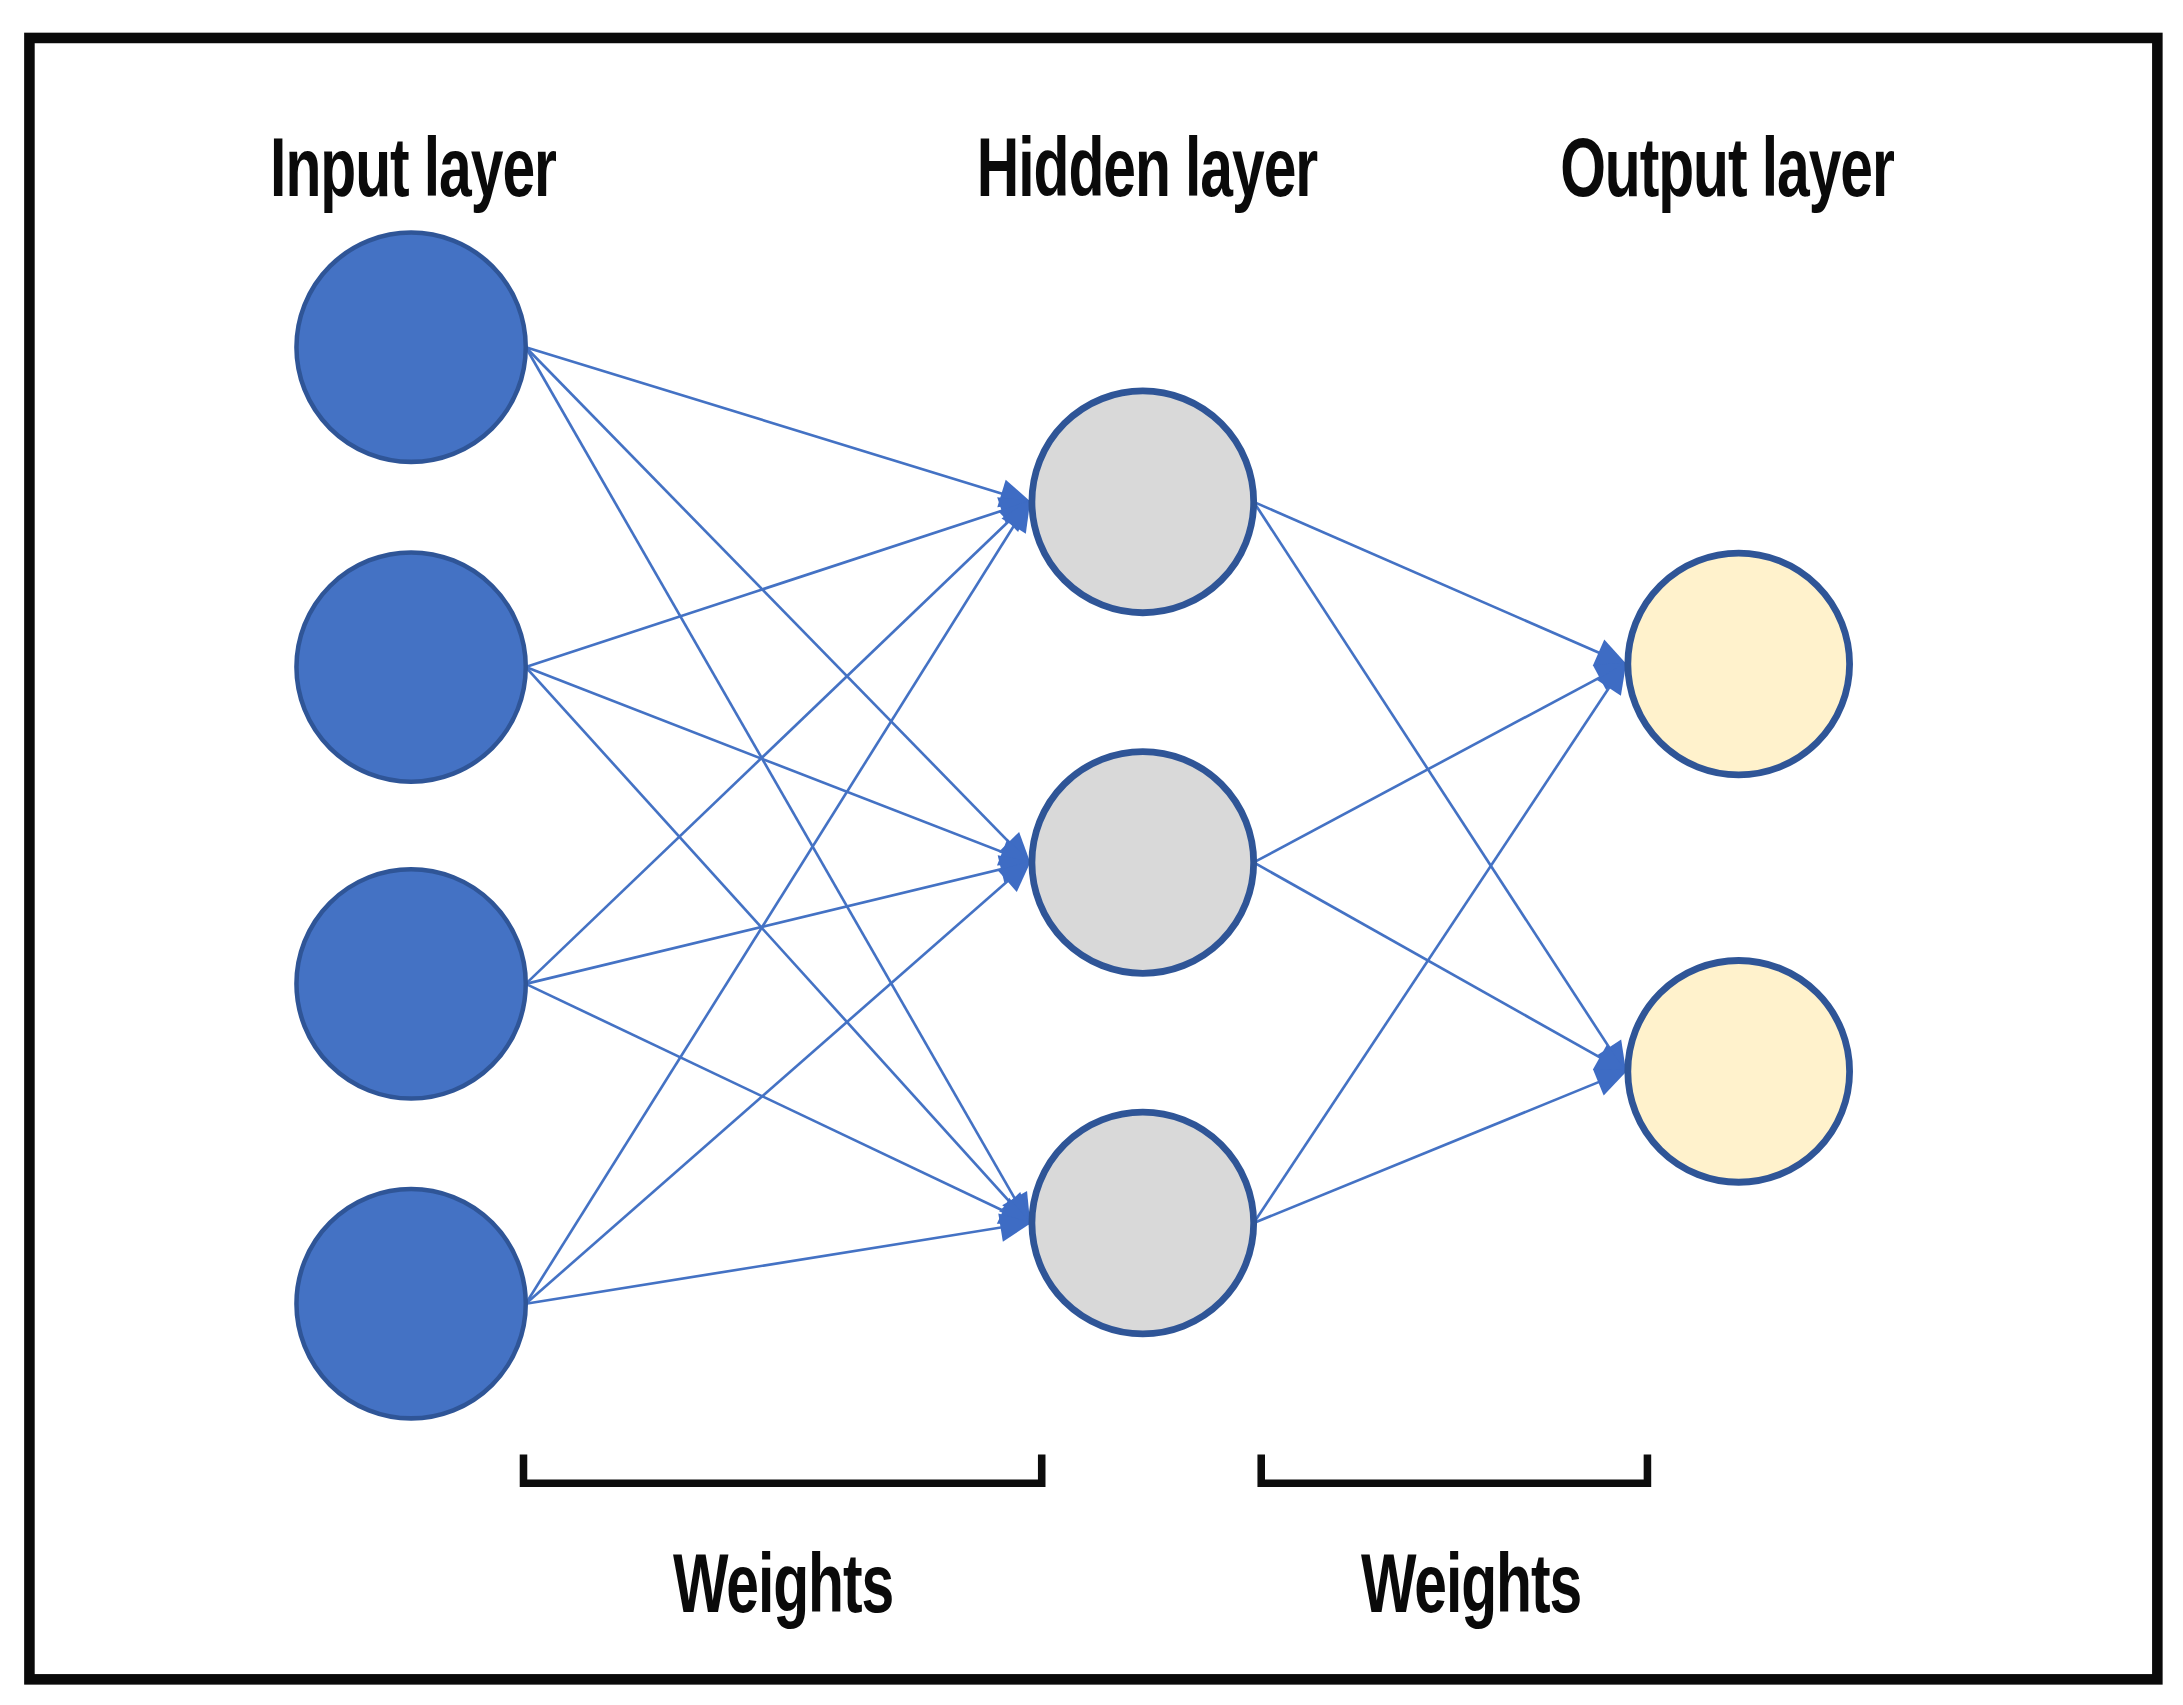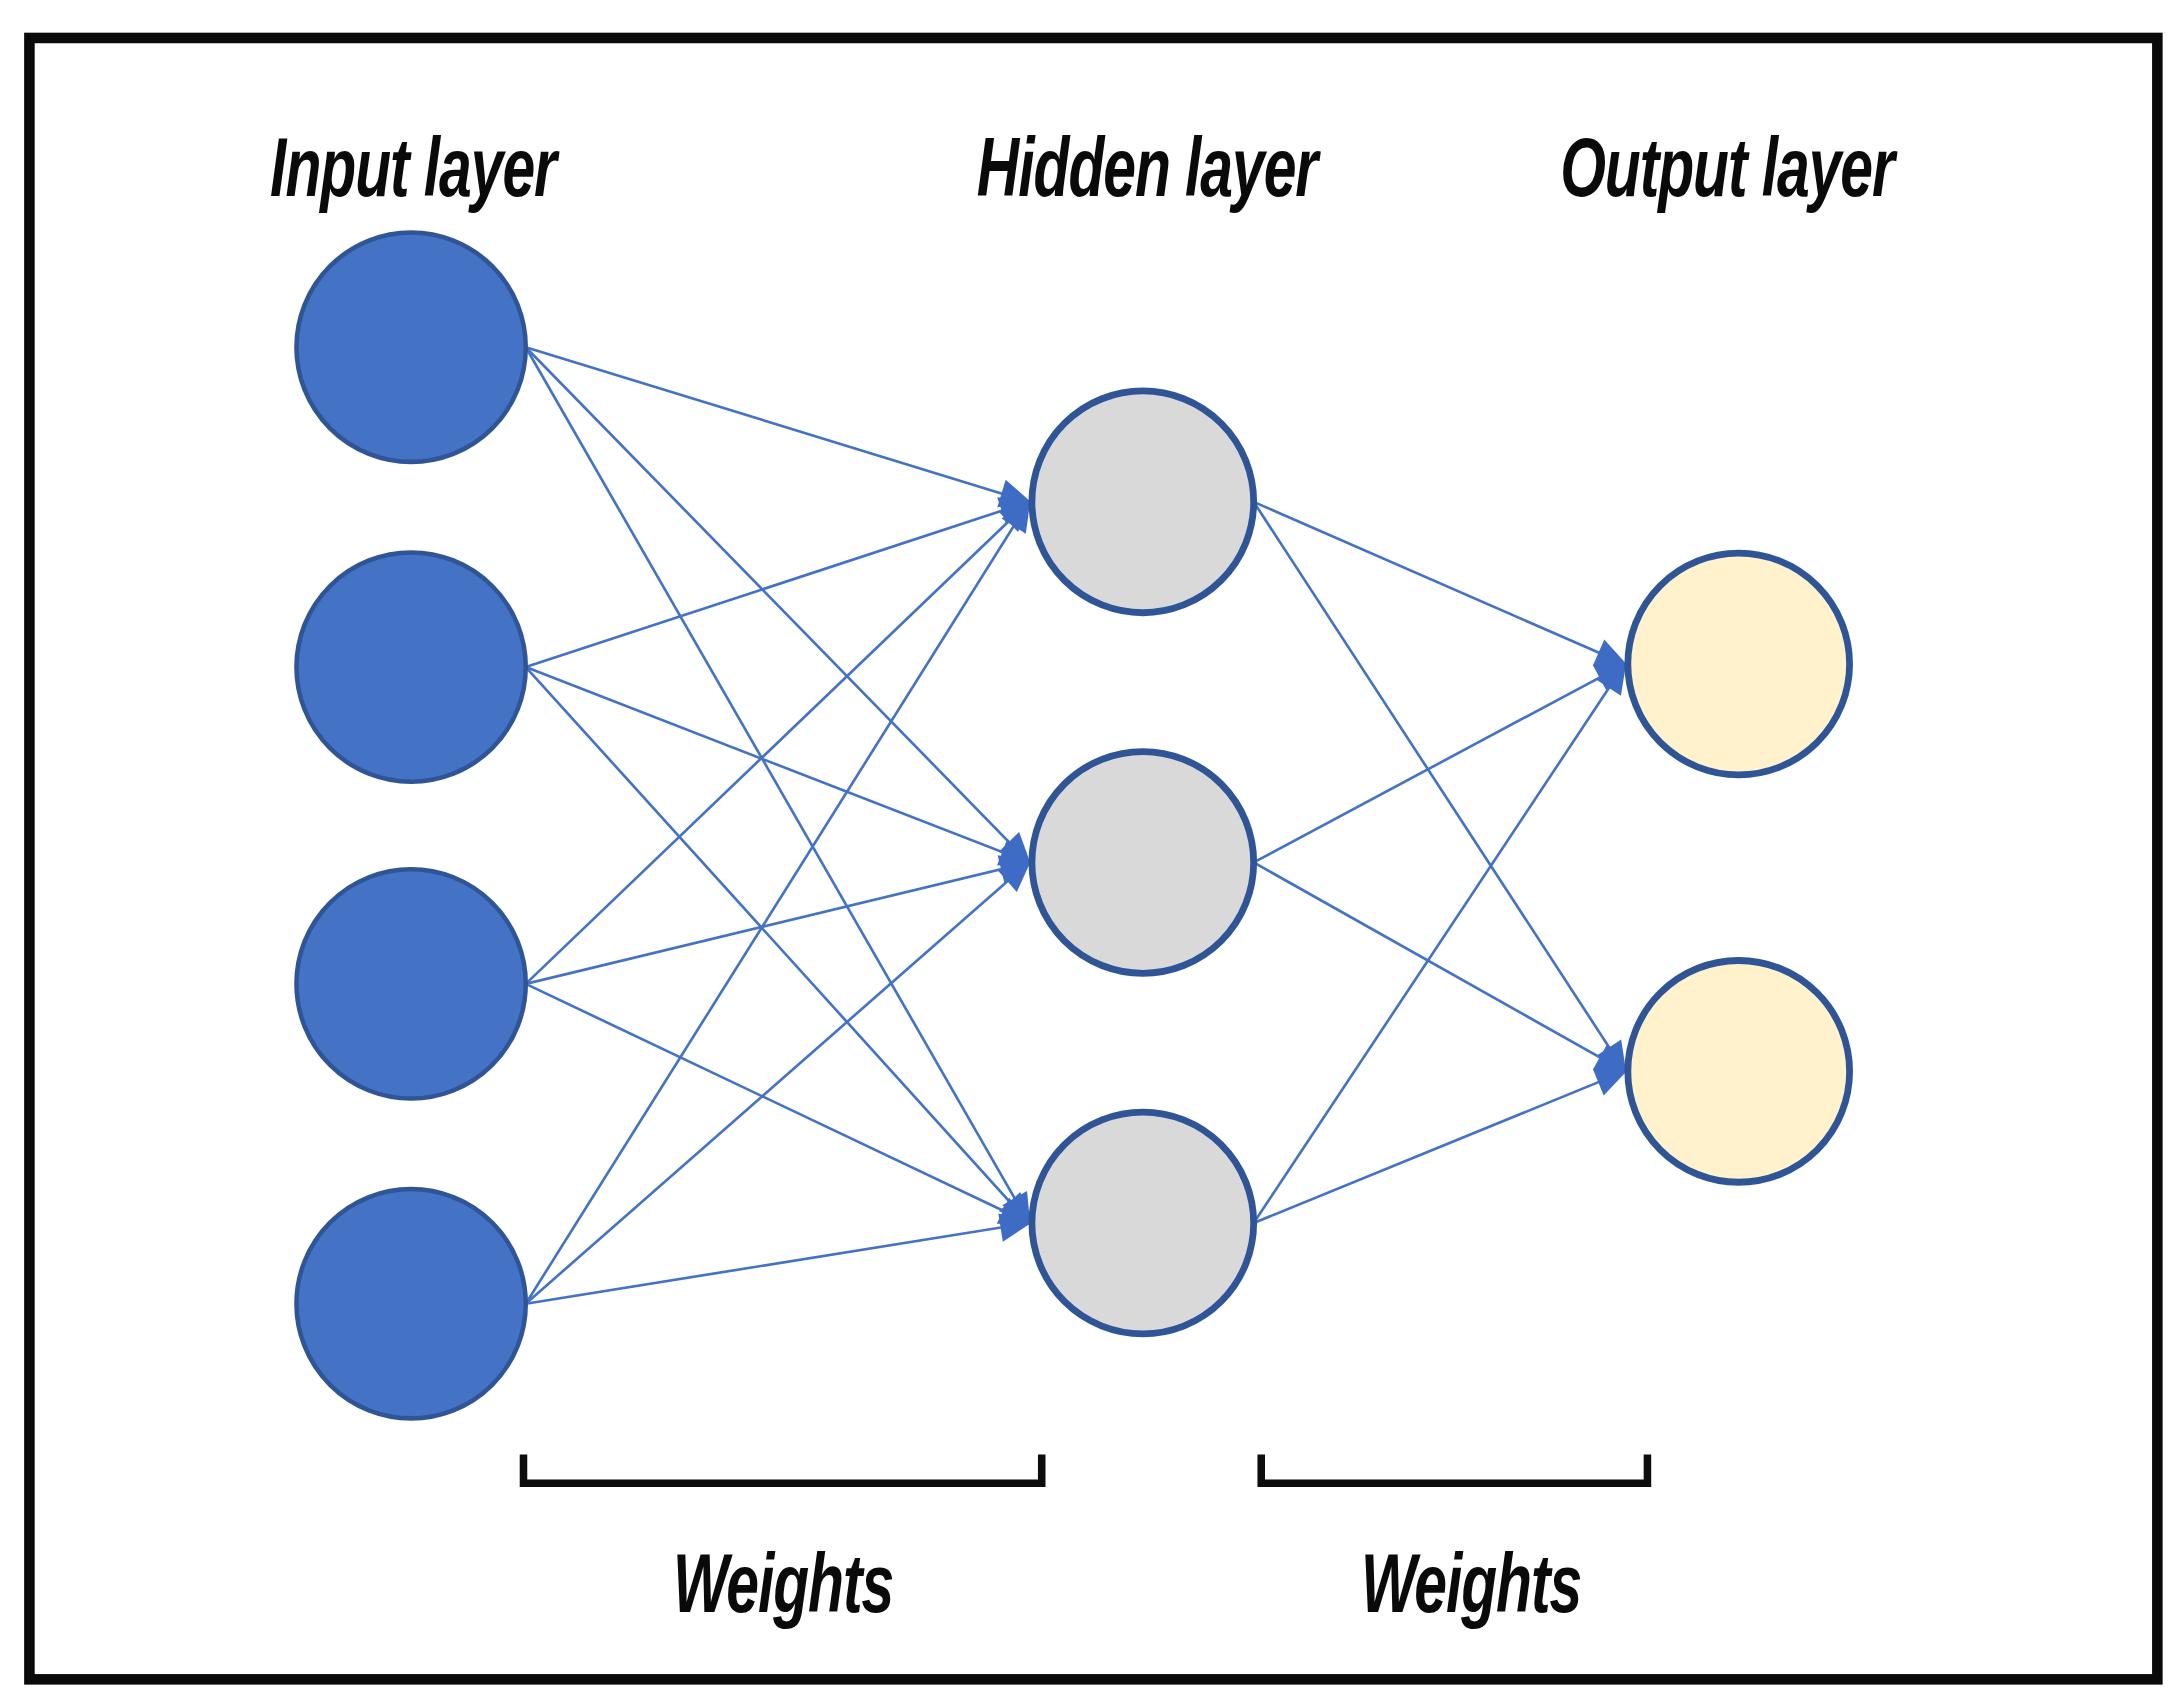--- a/index.html
+++ b/index.html
@@ -10,21 +10,20 @@
     height: 1706px;
     font-family: "Liberation Sans", sans-serif;
     position: relative;
     overflow: hidden;
   }
   #stage {
     position: absolute;
     left: 0; top: 0;
     width: 2179px;
     height: 1706px;
-    font-style: italic;
   }
   #net-svg {
     position: absolute;
     left: 0; top: 0;
   }
   .edge {
     fill: none;
     stroke-width: 3.5;
   }
   .bracket {

